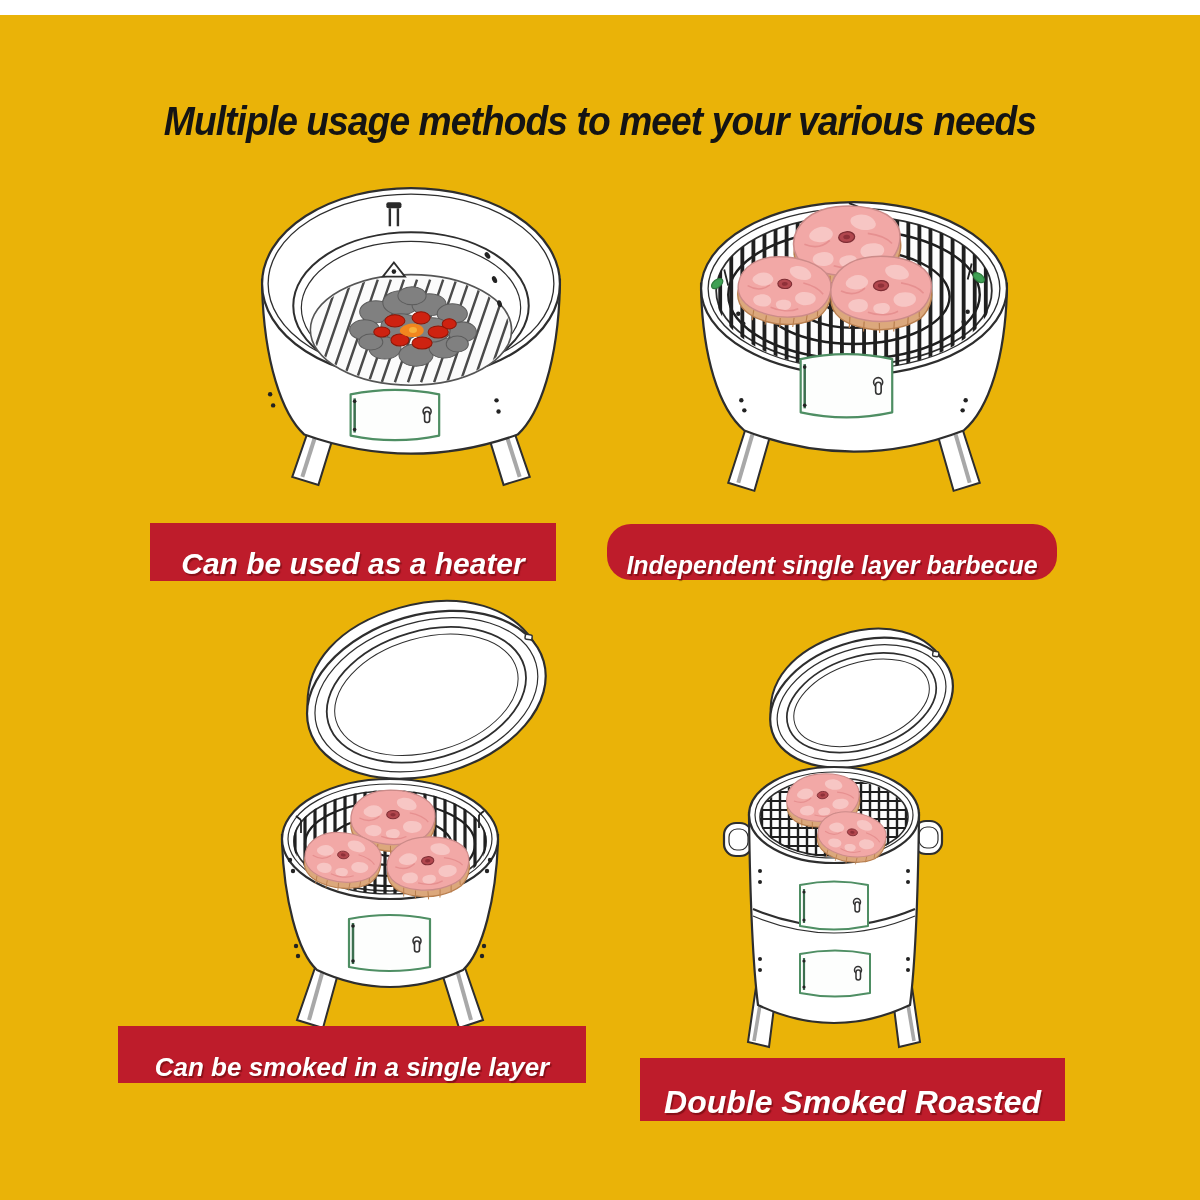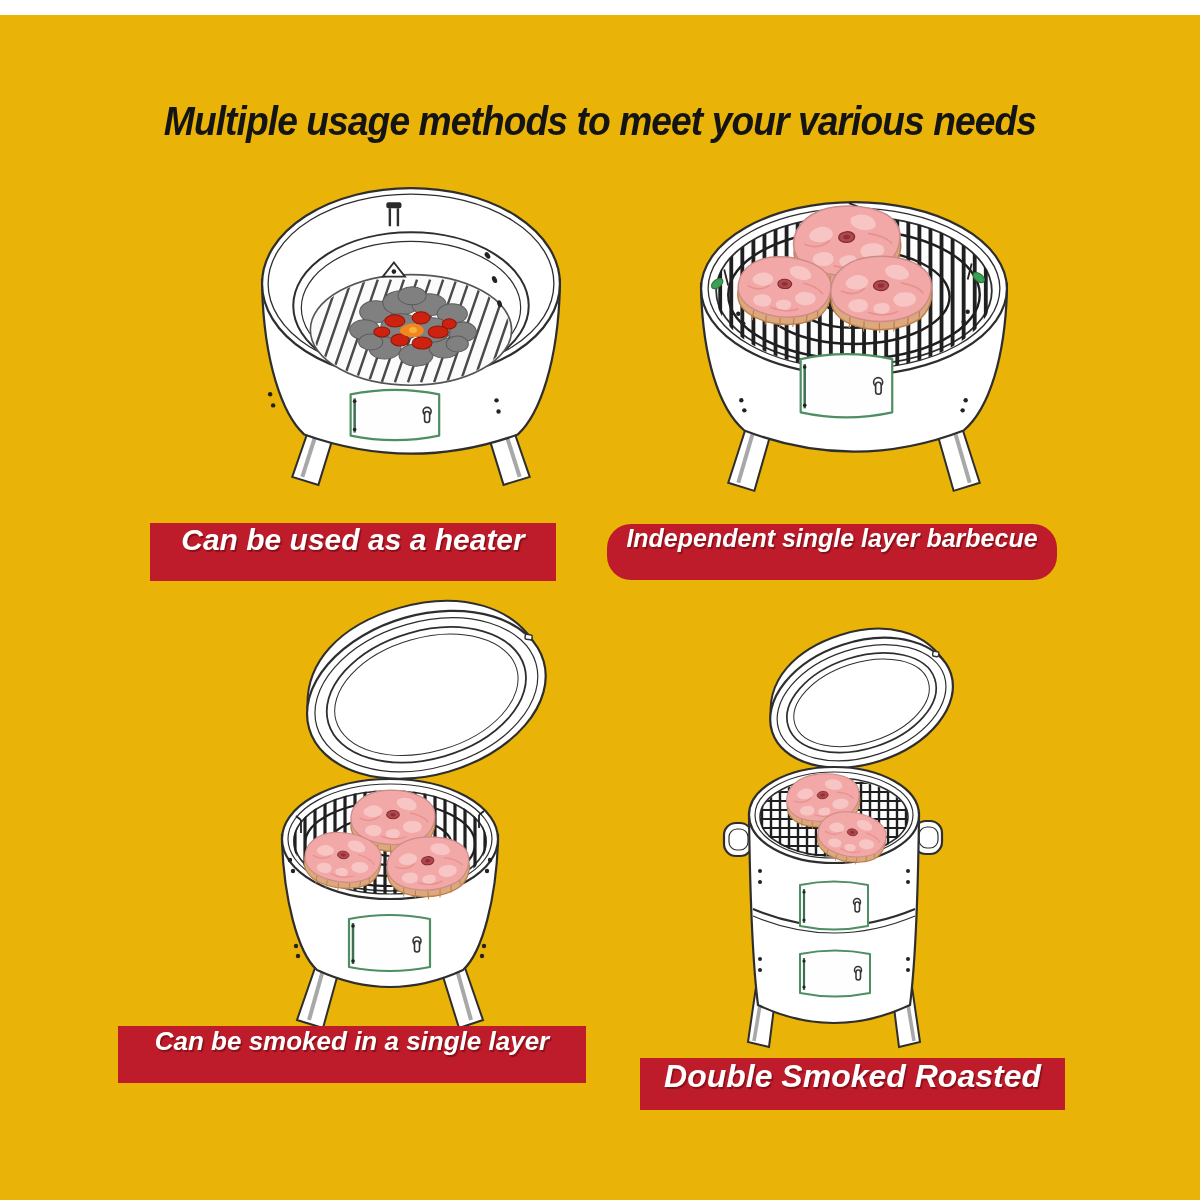--- a/index.html
+++ b/index.html
@@ -2,26 +2,26 @@
 <html><head>
 <meta charset="utf-8">
 <style>
   html,body{margin:0;padding:0;background:#ffffff;}
   .page{position:relative;width:1200px;height:1200px;background:#eab308;overflow:hidden;
         font-family:"Liberation Sans", sans-serif;margin-top:15px;}
   .title{position:absolute;left:0;top:84px;width:1200px;text-align:center;
          font-size:40px;font-weight:bold;font-style:italic;color:#141414;letter-spacing:-1px;}
   .title span{display:inline-block;transform:scaleX(.93);white-space:nowrap;}
   .banner{position:absolute;background:#BE1C2B;color:#ffffff;font-weight:bold;font-style:italic;
-          display:flex;align-items:flex-start;justify-content:center;
+          display:flex;align-items:flex-end;justify-content:center;
           text-shadow:1.5px 1.5px 1px rgba(70,0,0,.45);white-space:nowrap;}
   #banner1{left:150px;top:508px;width:406px;height:58px;font-size:30px;}
   #banner2{left:607px;top:509px;width:450px;height:56px;font-size:25px;border-radius:24px;}
   #banner3{left:118px;top:1011px;width:468px;height:57px;font-size:26px;}
-  #banner4{left:640px;top:1043px;width:425px;height:52px;font-size:32px;}
+  #banner4{left:640px;top:1043px;width:425px;height:63px;font-size:32px;}
   .fig{position:absolute;}
   #fig1{left:250px;top:166px;width:322px;height:322px;}
   #fig2{left:688px;top:180px;width:332px;height:312px;}
   #fig3{left:257px;top:577px;width:335px;height:463px;}
   #fig4{left:718px;top:588px;width:330px;height:452px;}
   .fig svg{width:100%;height:100%;display:block;}
 </style>
 </head>
 <body>
 

